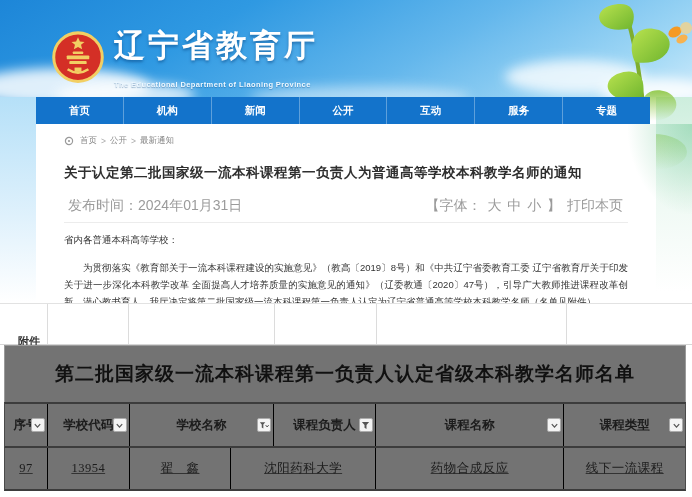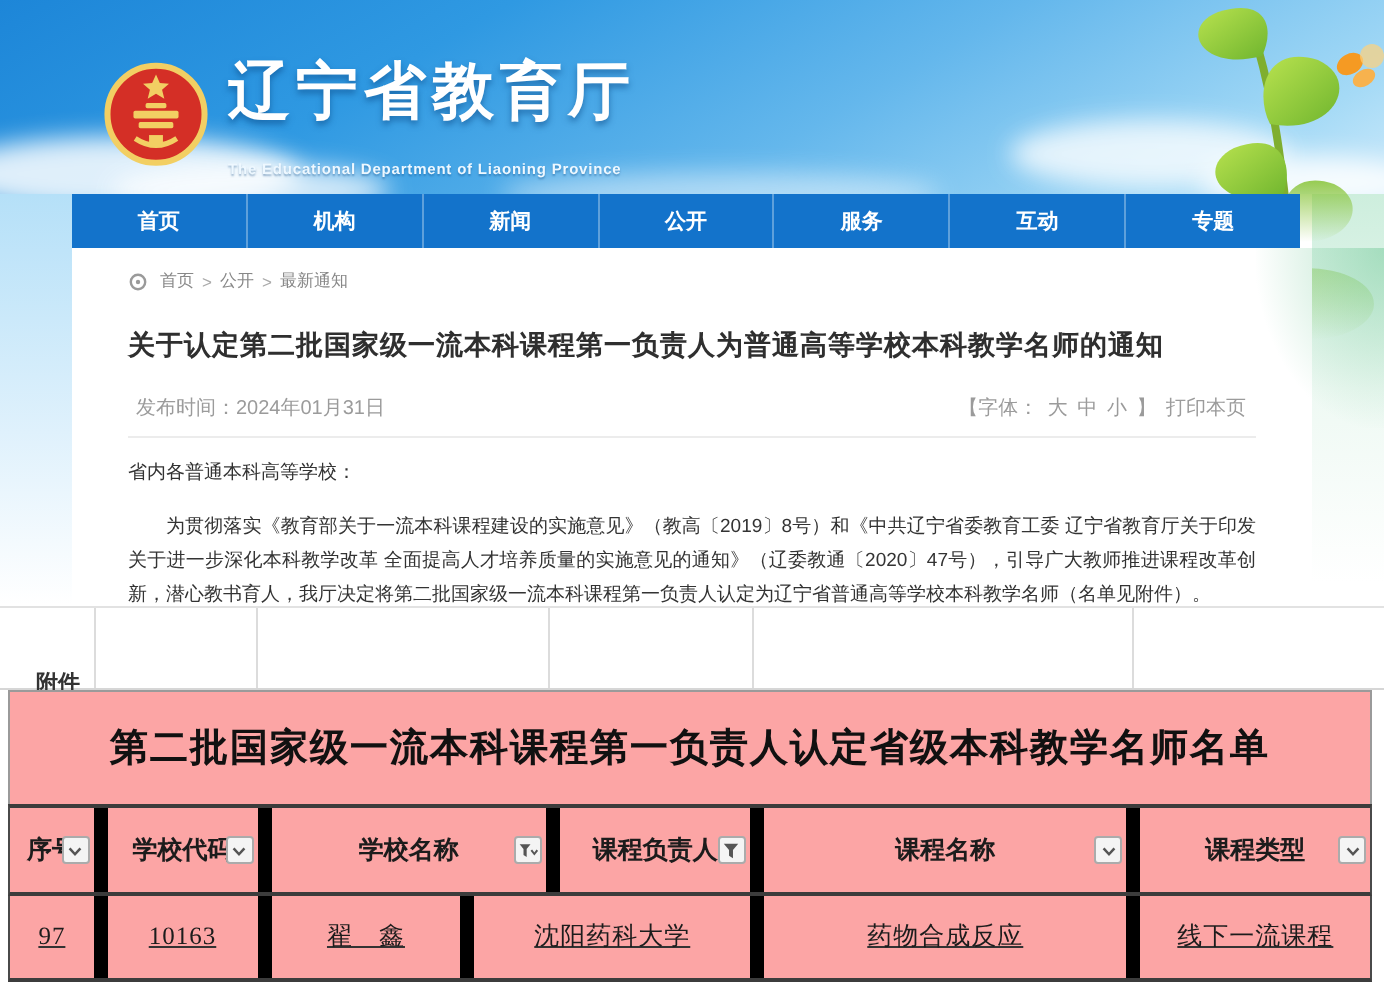--- a/index.html
+++ b/index.html
@@ -43,46 +43,46 @@
   .nav-item + .nav-item { border-left:1px solid rgba(255,255,255,.32); }
   
   .panel { position:absolute; left:36px; top:124px; width:620px; height:179px; z-index:2;
     background:#fff; padding:0 28px; }
   .crumbs { margin-top:11px; display:flex; align-items:center; font-size:8.5px; color:#888; }
   .crumbs .pin { margin-right:6px; display:inline-flex; }
   .crumb-link { cursor:pointer; }
   .crumb-sep { margin:0 4px; color:#aaa; }
   .art-title { margin-top:17px; text-align:left; font-size:13.5px; font-weight:bold; color:#2f2f2f; letter-spacing:.5px; }
   .meta { margin-top:15px; display:flex; justify-content:space-between; align-items:center;
-    font-size:10px; color:#9b9b9b; padding:0 4px; }
+    font-size:14px; color:#9b9b9b; padding:0 4px; }
   .meta-right span { margin:0 1px; }
   .meta-right .szbtn, .meta-right .print { cursor:pointer; }
   .meta-divider { border-top:1px solid #ececec; margin-top:7px; }
   .salutation { margin-top:11px; font-size:9.5px; color:#333; }
   .para { margin-top:12px; font-size:9.5px; line-height:17px; color:#333;
     text-align:justify; text-indent:2em; }
   
   .attach-row { position:absolute; left:0; top:303px; width:692px; height:42px; z-index:2;
     background:#fff; border-top:1px solid #e2e2e2; border-bottom:1px solid #d6d6d6; }
   .attach-label { position:absolute; left:18px; top:30px; font-size:11px; font-weight:600; color:#333; }
   .vline { position:absolute; top:0; width:1px; height:100%; background:#dcdcdc; }
   
-  .sheet { position:absolute; left:4px; top:345px; width:682px; z-index:2; background:#fca5a5;
+  .sheet { position:absolute; left:4px; top:345px; width:682px; z-index:2; background:#737373;
     font-family:"Liberation Serif", serif; }
   .sheet-title-row { height:57px; display:flex; align-items:center; justify-content:center;
     border:1px solid #9a9a9a; border-bottom:none;
     font-family:"Liberation Sans", sans-serif; font-size:19px; font-weight:bold; color:#111; letter-spacing:1px; }
   .grid-row { display:flex; }
   .sheet-header { border-top:2px solid #3c3c3c; border-bottom:2px solid #3c3c3c;
     border-left:1px solid #4a4a4a; border-right:1px solid #4a4a4a; height:46px; }
   .sheet-data { border-left:1px solid #4a4a4a; border-right:1px solid #4a4a4a;
     border-bottom:2px solid #3c3c3c; height:43px;text-decoration:underline; }
   .cell { position:relative; display:flex; align-items:center; justify-content:center;
     font-size:12.5px; color:#1c1c1c; overflow:hidden; }
-  .cell + .cell { border-left:7px solid #000000; }
+  .cell + .cell { border-left:1px solid #000000; }
   .th { font-weight:bold; }
   .c0 { width:42px; } .c1 { width:82px; } .c2 { width:145px; }
   .c3 { width:102px; } .c4 { width:189px; } .c5 { width:122px; }
   .filter-btn { position:absolute; right:2px; top:50%; transform:translateY(-50%);
     width:14px; height:14px; background:#f4f4f4; border:1px solid #ababab; border-radius:2px;
     display:flex; align-items:center; justify-content:center; cursor:pointer; }
   .td { font-weight:normal; letter-spacing:.5px; }
 </style>
 </head>
 <body>
@@ -137,22 +137,22 @@
 </div>
 
 <div class="left-margin"></div>
 <div class="right-margin"></div>
 
 <div class="nav">
   <div class="nav-item">首页</div>
   <div class="nav-item">机构</div>
   <div class="nav-item">新闻</div>
   <div class="nav-item">公开</div>
+  <div class="nav-item">互动</div>
   <div class="nav-item">服务</div>
-  <div class="nav-item">互动</div>
   <div class="nav-item">专题</div>
 </div>
 
 <div class="panel">
   <div class="crumbs">
     <span class="pin">
       <svg width="10" height="10" viewBox="0 0 10 10">
         <circle cx="5" cy="5" r="3.6" fill="none" stroke="#9a9a9a" stroke-width="1.2"></circle>
         <circle cx="5" cy="5" r="1.1" fill="#9a9a9a"></circle>
       </svg>
@@ -242,19 +242,19 @@
       <span class="filter-btn">
         <svg width="9" height="9" viewBox="0 0 10 10">
             <path d="M2 3.5 L5 6.8 L8 3.5" fill="none" stroke="#555" stroke-width="1.4"></path>
           </svg>
       </span>
     </div>
   </div>
 
   <div class="grid-row sheet-data">
     <div class="cell td c0">97</div>
-    <div class="cell td c1">10163</div>
+    <div class="cell td c1">13954</div>
     <div class="cell td c3">翟　鑫</div>
     <div class="cell td c2">沈阳药科大学</div>
     <div class="cell td c4">药物合成反应</div>
     <div class="cell td c5">线下一流课程</div>
   </div>
 </div>
 
 </body></html>

